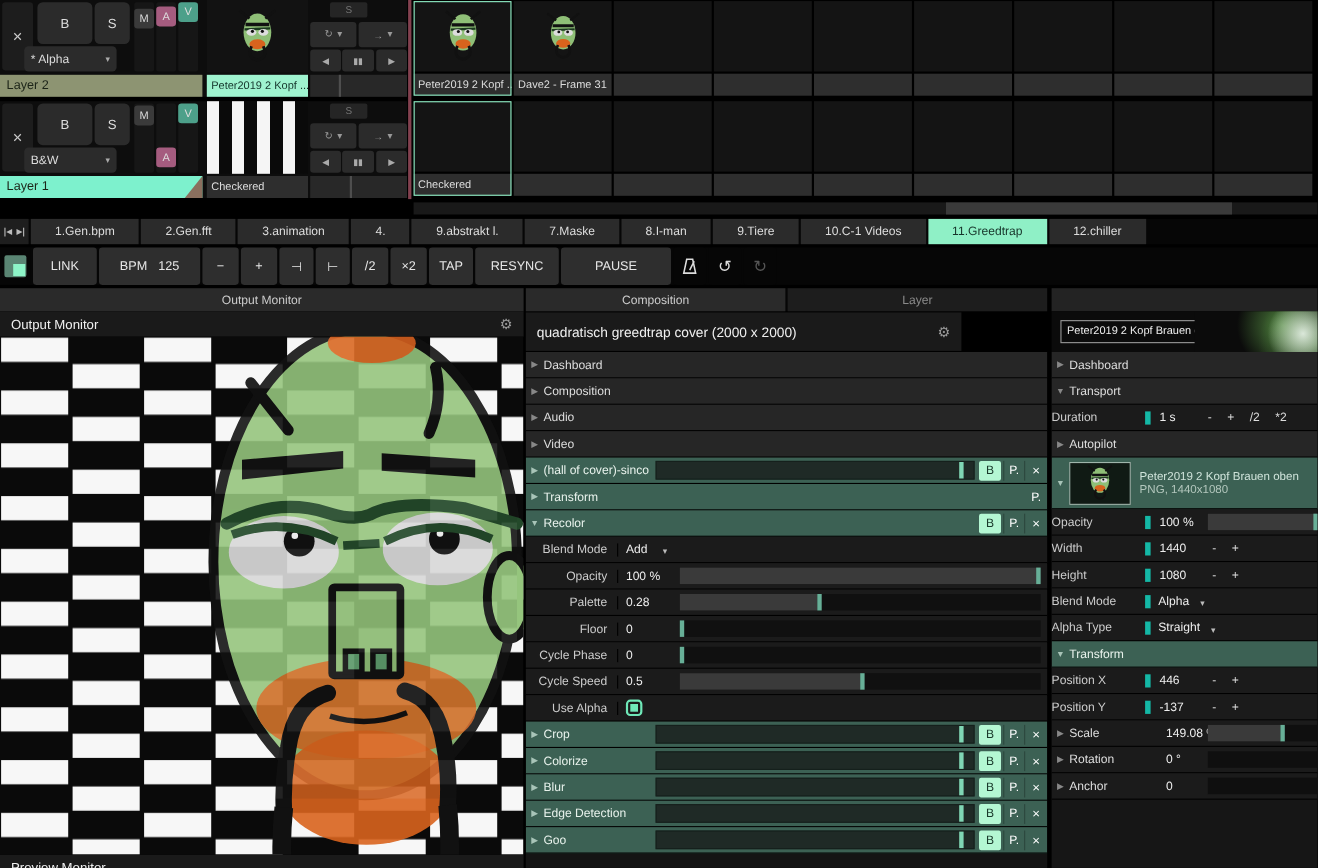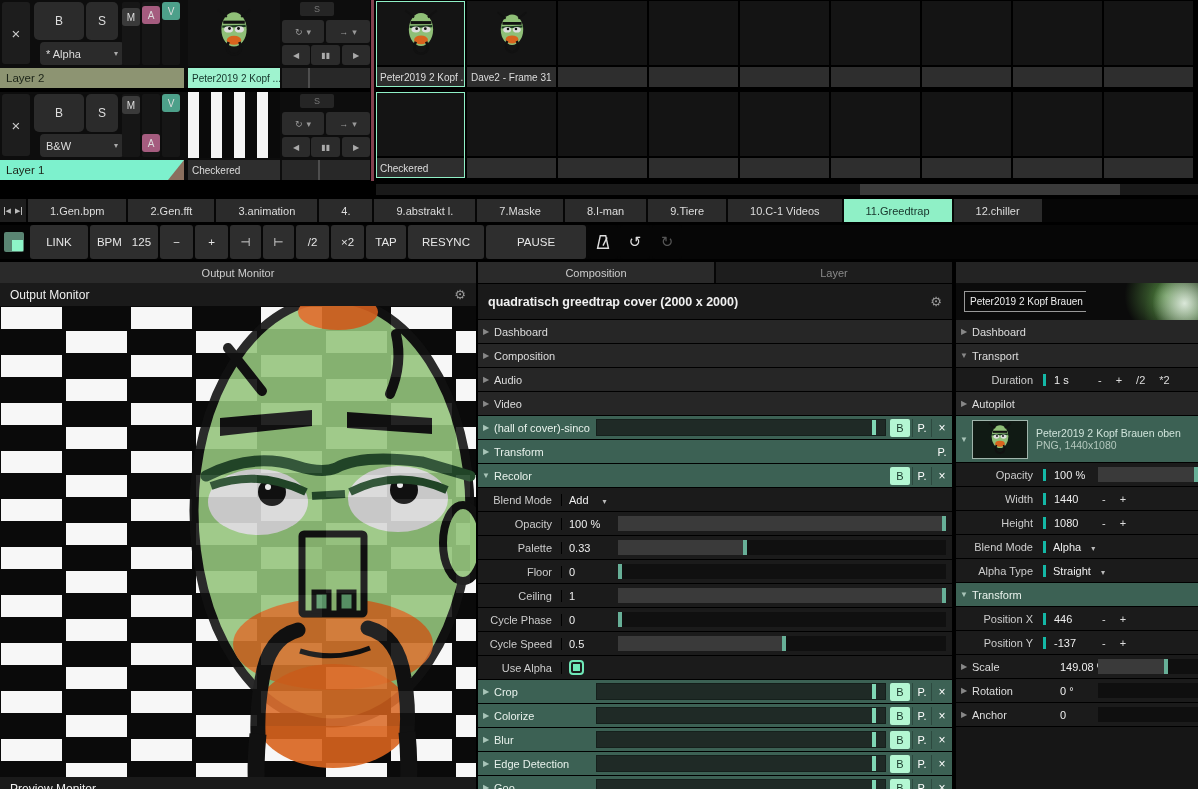--- a/index.html
+++ b/index.html
@@ -7,21 +7,21 @@
   body{font-family:"Liberation Sans","DejaVu Sans",sans-serif;-webkit-font-smoothing:antialiased}
   #app{position:relative;width:1198px;height:789px;background:#000;overflow:hidden;color:#ddd}
   .abs{position:absolute}
 
   
   .layer-row{position:absolute;left:0;width:370px;height:88px;background:#0d0d0d}
   .xcell{position:absolute;left:2px;top:2px;width:28px;height:62px;background:#1d1d1d;border-radius:3px;
          color:#ccc;font-size:15px;display:flex;align-items:center;justify-content:center}
   .bsbtn{position:absolute;top:2px;height:38px;background:#2b2b2b;border-radius:5px;color:#ddd;font-size:12px;
          display:flex;align-items:center;justify-content:center}
-  .blendsel{position:absolute;left:40px;top:42px;width:84px;height:23px;background:#2b2b2b;border-radius:4px;
+  .blendsel{position:absolute;left:22px;top:42px;width:84px;height:23px;background:#2b2b2b;border-radius:4px;
             color:#ddd;font-size:11px;display:flex;align-items:center;padding:0 6px;gap:6px}
   .blendsel .dd{margin-left:auto;font-size:8px;color:#aaa}
   .fader{position:absolute;top:2px;width:18px;height:63px;background:#161616;border-radius:2px}
   .fhandle{position:absolute;left:0;width:18px;height:18px;border-radius:3px;font-size:10px;color:#ddd;
            display:flex;align-items:center;justify-content:center}
   .fm{background:#3a3a3a}.fa{background:#a55c7f}.fv{background:#4da08a}
   .layer-label{position:absolute;left:0;top:68px;width:184px;height:20px;font-size:11.5px;color:#1c2418;
                display:flex;align-items:center;padding-left:6px}
   .wedge{position:absolute;right:0;bottom:0;width:0;height:0;border-left:16px solid transparent;border-bottom:20px solid #8a6f5e}
   .clipcell{position:absolute;left:188px;top:0;width:92px;height:88px}
@@ -98,21 +98,21 @@
   .pvalue{flex:0 0 56px;padding-left:7px;color:#eee;white-space:nowrap}
   .pslider{flex:1;height:15px;background:#101010;position:relative;margin-right:6px}
   .pfill{position:absolute;left:0;top:0;height:100%;background:#3a3a3a}
   .phandle{position:absolute;top:0;height:100%;width:4px;background:#67af97}
   .ddv{display:flex;align-items:flex-end;gap:14px;padding-left:7px;color:#eee}
   .ddv .dd{font-size:8px;color:#bbb}
   .chk{width:15px;height:15px;border:2px solid #6fe8b8;border-radius:4px;margin-left:7px;display:flex;align-items:center;justify-content:center}
   .chk::after{content:"";width:7px;height:7px;background:#6fe8b8}
 
   
-  .rlabel{flex:0 0 90px;text-align:right;padding-right:10px;color:#ccc;border-right:3px solid #14b8a6;white-space:nowrap}
+  .rlabel{flex:0 0 90px;padding-right:10px;color:#ccc;border-right:5px solid #14b8a6;white-space:nowrap}
   .rvalue{flex:0 0 52px;padding-left:8px;color:#eee;white-space:nowrap;font-size:11px}
   .rstep{display:flex;gap:14px;color:#ddd;font-size:11px;margin-left:4px}
   .rslider{position:absolute;left:142px;right:0;top:4px;height:15px;background:#0f0f0f}
   .srcrow{height:47px;background:#3c6154;border-bottom:1px solid #000;display:flex;align-items:center;position:relative}
   .srcthumb{width:56px;height:39px;border:1px solid #9fb5ab;background:#101a14;display:flex;align-items:center;justify-content:center;flex:0 0 56px}
   .srctext{margin-left:8px;overflow:hidden}
   .srcname{font-size:10.5px;color:#cfe3da;white-space:nowrap}
   .srcmeta{font-size:10.5px;color:#b3c7bd;white-space:nowrap}
   .namebox{position:absolute;left:8px;top:8px;width:125px;height:21px;border:1px solid #999;font-size:10px;color:#eee;
            display:flex;align-items:center;padding:0 5px;white-space:nowrap;overflow:hidden;background:#0b0b0b}
@@ -343,21 +343,21 @@
     <div class="deck-tab active">11.Greedtrap</div>
     <div class="deck-tab">12.chiller</div>
 
   </div>
 
   <div id="transport">
     <div class="tlogo">
         <div class="logosq"></div>
       </div>
     <div class="tb" style="width:58px">LINK</div>
-    <div class="tb" style="width:68px;gap:10px">
+    <div class="tb" style="width:92px;gap:10px">
       <span>BPM</span>
       <span>125</span>
     </div>
     <div class="tb" style="width:33px">−</div>
     <div class="tb" style="width:33px">+</div>
     <div class="tb" style="width:31px">⊣</div>
     <div class="tb" style="width:31px">⊢</div>
     <div class="tb" style="width:33px">/2</div>
     <div class="tb" style="width:33px">×2</div>
     <div class="tb" style="width:40px">TAP</div>
@@ -420,21 +420,21 @@
     </svg>
   </div>
   <div class="ptitle" style="left:0;top:777px;width:476px;height:23px">
     <span>Preview Monitor</span>
   </div>
 
   <div class="paneltab" style="left:478px;width:474px">
     <div class="ptab on" style="width:236px">Composition</div>
     <div class="ptab off" style="width:236px">Layer</div>
   </div>
-  <div class="ptitle" style="left:478px;top:284px;width:474px;height:35px;font-weight:bold;font-size:12.5px">
+  <div class="ptitle" style="left:478px;top:284px;width:396px;height:35px;font-weight:normal;font-size:12.5px">
     <span>quadratisch greedtrap cover (2000 x 2000)</span>
     <span class="gear">⚙</span>
   </div>
   <div class="abs" style="left:478px;top:320px;width:474px;height:469px;overflow:hidden;background:#141414">
 
     <div class="row grprow">
       <span class="arr">▶</span>
       <span>Dashboard</span>
     </div>
     <div class="row grprow">
@@ -483,39 +483,31 @@
     <div class="row prow">
       <span class="plabel">Opacity</span>
       <span class="pvalue">100 %</span>
       <div class="pslider">
           <div class="pfill" style="width:100%"></div>
           <div class="phandle" style="right:0"></div>
         </div>
     </div>
     <div class="row prow">
       <span class="plabel">Palette</span>
-      <span class="pvalue">0.33</span>
+      <span class="pvalue">0.28</span>
       <div class="pslider">
           <div class="pfill" style="width:38%"></div>
           <div class="phandle" style="left:38%"></div>
         </div>
     </div>
     <div class="row prow">
       <span class="plabel">Floor</span>
       <span class="pvalue">0</span>
       <div class="pslider">
           <div class="phandle" style="left:0"></div>
-        </div>
-    </div>
-    <div class="row prow">
-      <span class="plabel">Ceiling</span>
-      <span class="pvalue">1</span>
-      <div class="pslider">
-          <div class="pfill" style="width:100%"></div>
-          <div class="phandle" style="right:0"></div>
         </div>
     </div>
     <div class="row prow">
       <span class="plabel">Cycle Phase</span>
       <span class="pvalue">0</span>
       <div class="pslider">
           <div class="phandle" style="left:0"></div>
         </div>
     </div>
     <div class="row prow">

